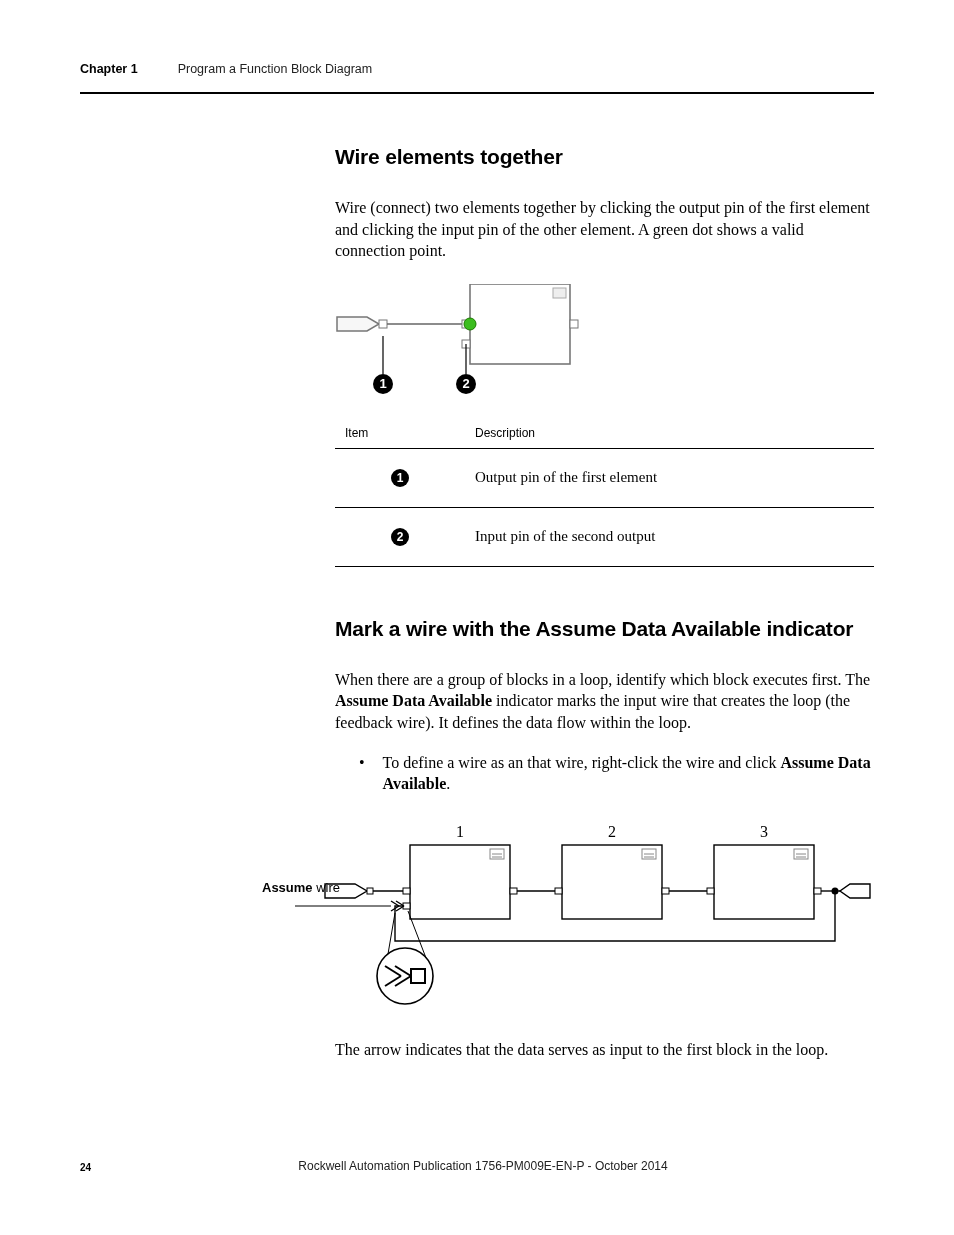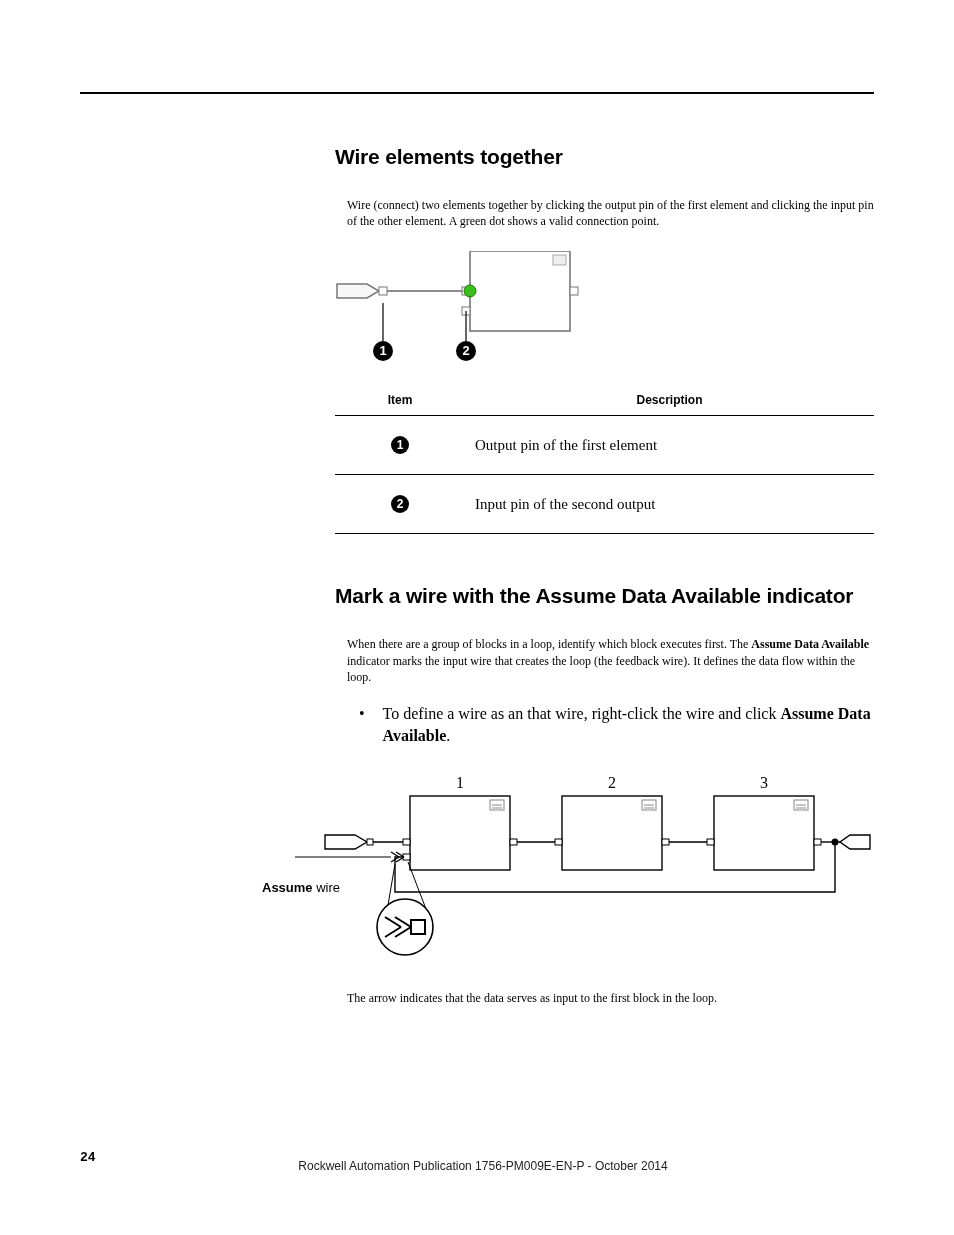--- a/index.html
+++ b/index.html
@@ -45,42 +45,42 @@
     right: 80px;
   }
   .h2 {
     font-family: Arial, Helvetica, sans-serif;
     font-weight: 700;
     font-size: 21px;
     letter-spacing: -0.2px;
     margin: 0 0 28px 0;
   }
   .para {
-    font-size: 12px;
+    font-size: 16px;
     line-height: 1.35;
-    margin: 0 0 10px 12px;
+    margin: 0 0 10px 0;
   }
   .para b { font-weight: 700; }
   .diagram1 {
     margin: 22px 0 14px 0;
     width: 250px;
     height: 120px;
     position: relative;
   }
   .table1 {
     width: 100%;
     border-collapse: collapse;
     margin-top: 8px;
     margin-bottom: 50px;
   }
   .table1 th {
     font-family: Arial, Helvetica, sans-serif;
-    font-weight: 700;
+    font-weight: 400;
     font-size: 12px;
-    text-align: center;
+    text-align: left;
     padding: 8px 10px;
     border-bottom: 1px solid #000;
   }
   .table1 td {
     font-size: 15px;
     padding: 20px 10px;
     border-bottom: 1px solid #000;
     vertical-align: middle;
   }
   .table1 td.itemcell { text-align: center; width: 110px; }
@@ -119,41 +119,45 @@
   .inputwire-label {
     position: absolute;
     top: 880px;
     left: 262px;
     font-family: Arial, Helvetica, sans-serif;
     font-size: 13px;
   }
   .inputwire-label b { font-weight:700; }
   .footer-pg {
     position: absolute;
-    bottom: 70px;
+    bottom: 62px;
     left: 80px;
-    font-family: Liberation Mono, monospace;
-    font-size: 13px;
+    font-family: Liberation Sans, sans-serif;
+    font-size: 10px;
     font-weight: 700;
   }
   .footer-mid {
     position: absolute;
     bottom: 62px;
     left: 12px; right: 0;
     text-align: center;
     font-family: Arial, Helvetica, sans-serif;
     font-size: 12px;
     color: #222;
   }
 </style>
 </head>
 <body>
 
 <div class="page">
 
+  <div class="header">
+    <span class="chap">Chapter 1</span>
+    <span class="title">Program a Function Block Diagram</span>
+  </div>
   <div class="rule"></div>
 
   <div class="content">
 
     <h2 class="h2">Wire elements together</h2>
     <p class="para">Wire (connect) two elements together by clicking the output pin of the first element and clicking the input pin of the other element. A green dot shows a valid connection point.</p>
 
     <div class="diagram1">
       <svg width="250" height="120" viewBox="0 0 250 120">
 

